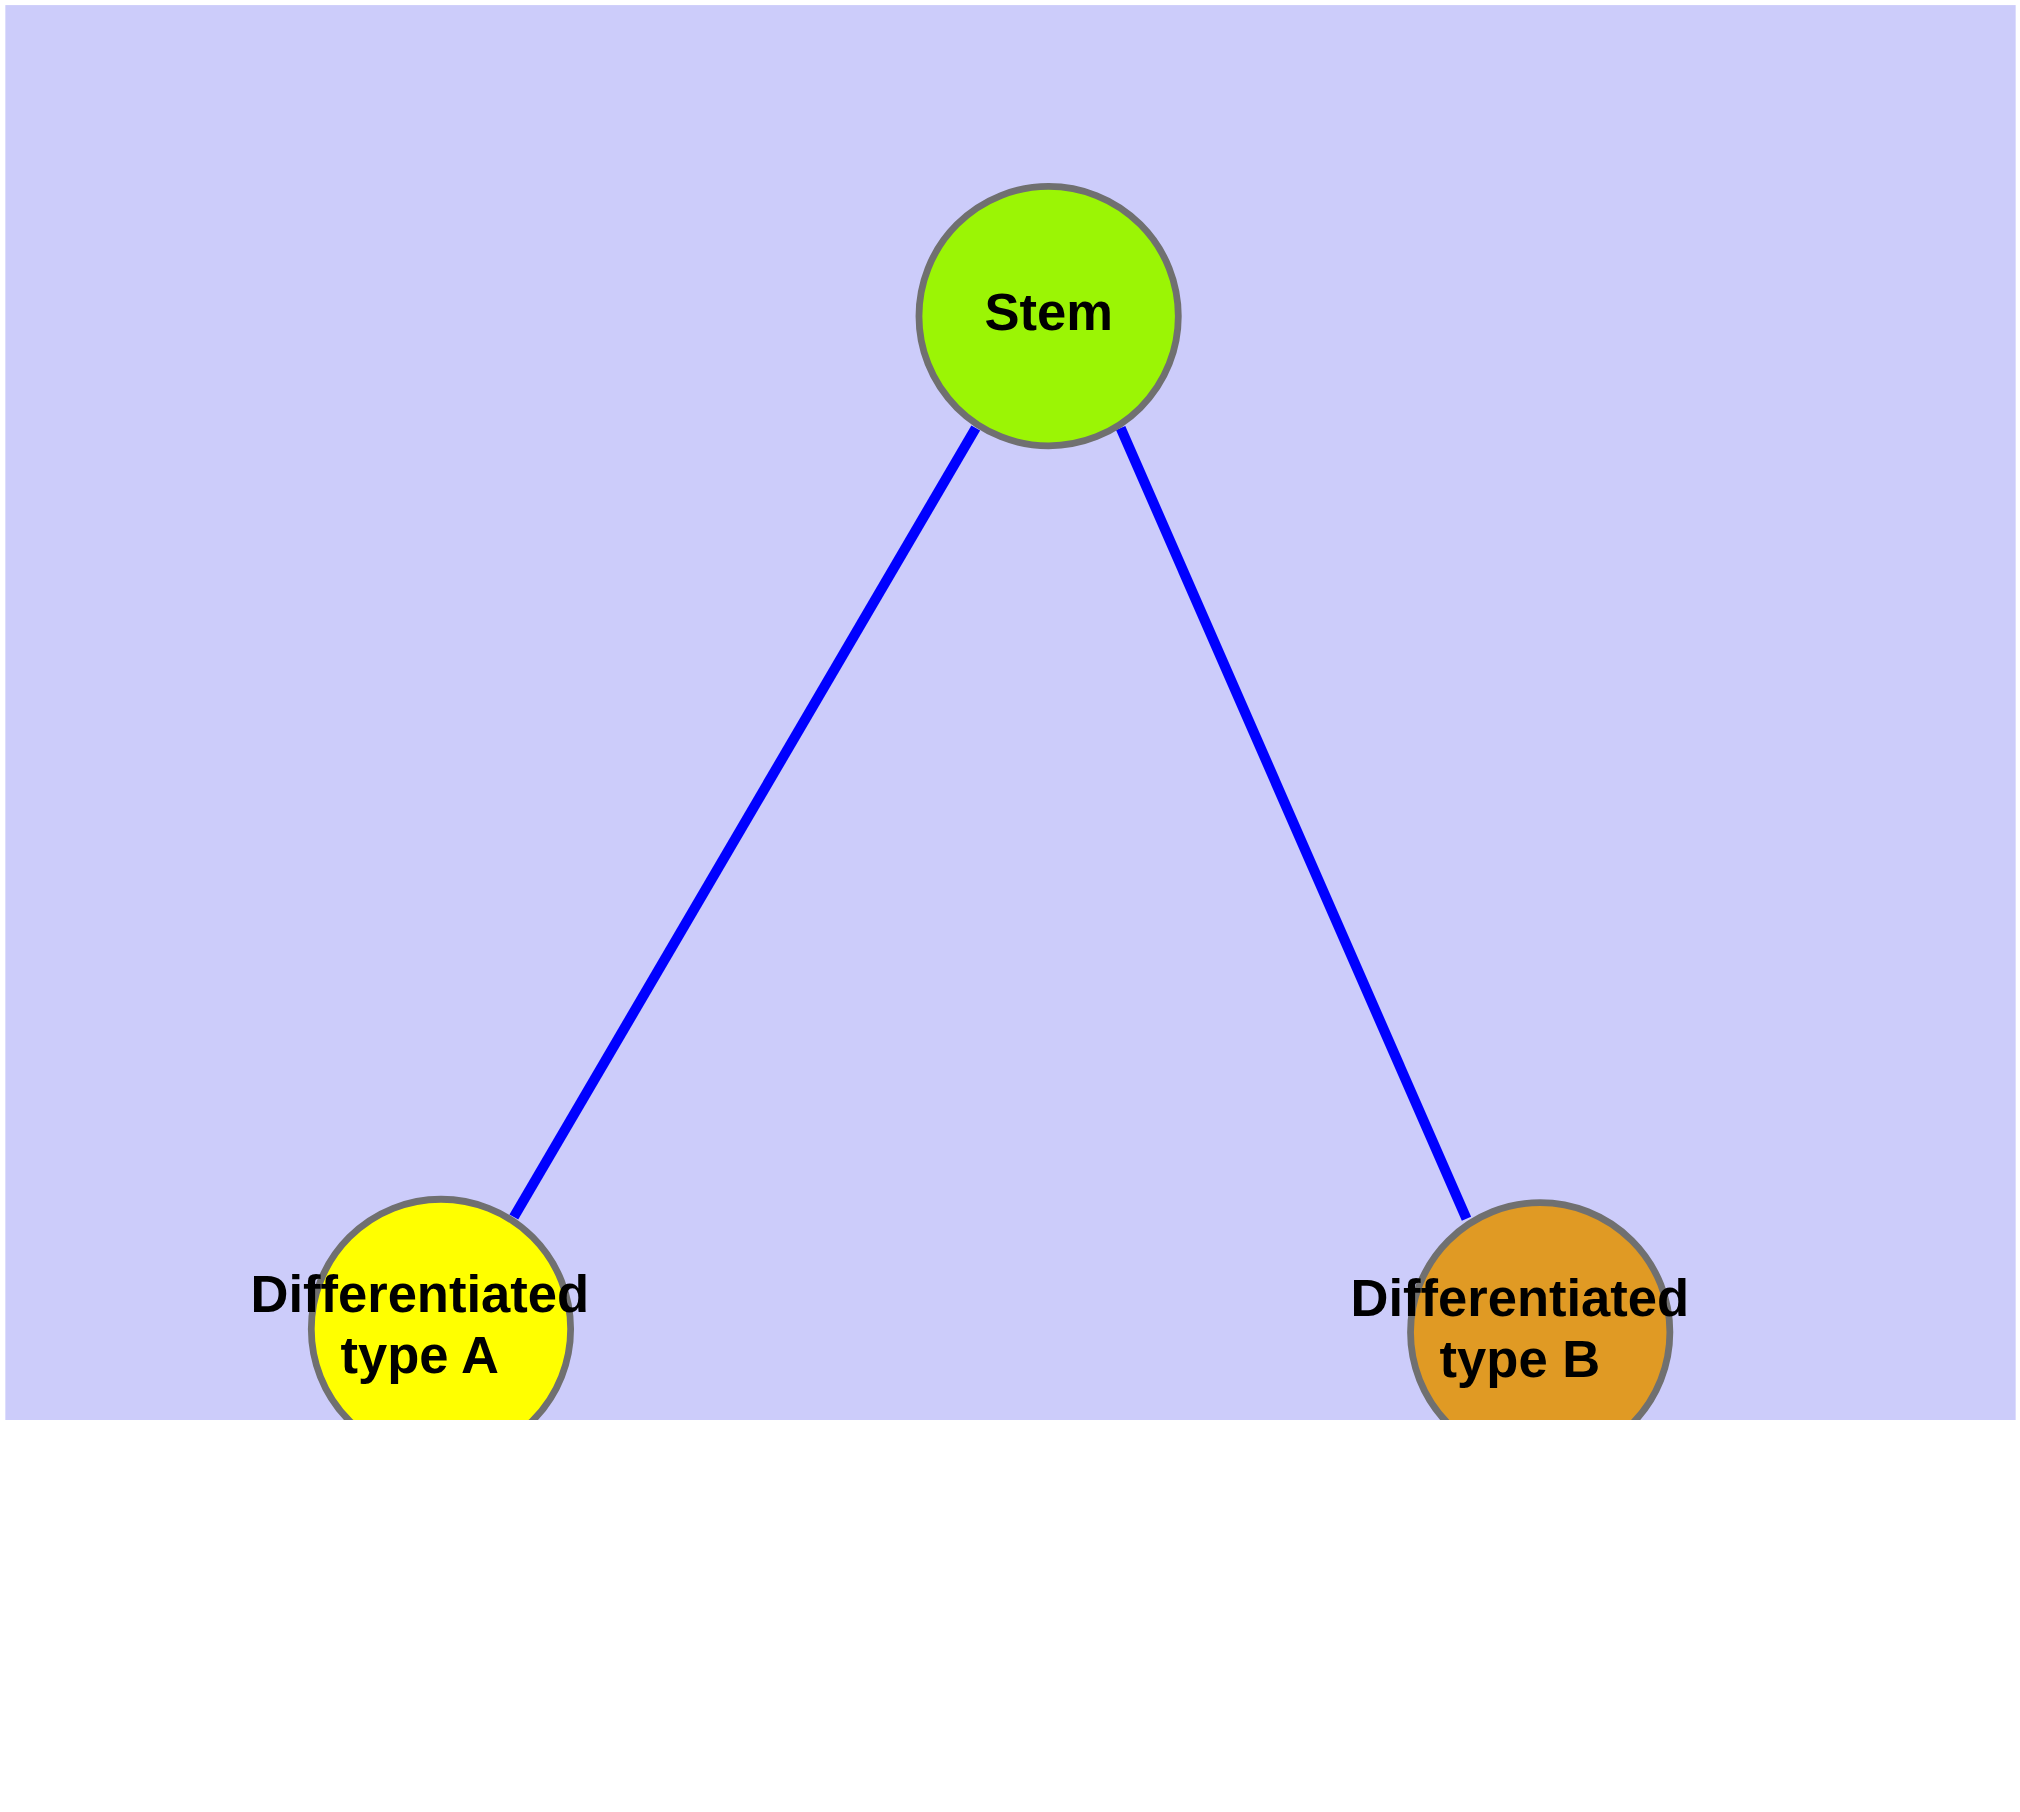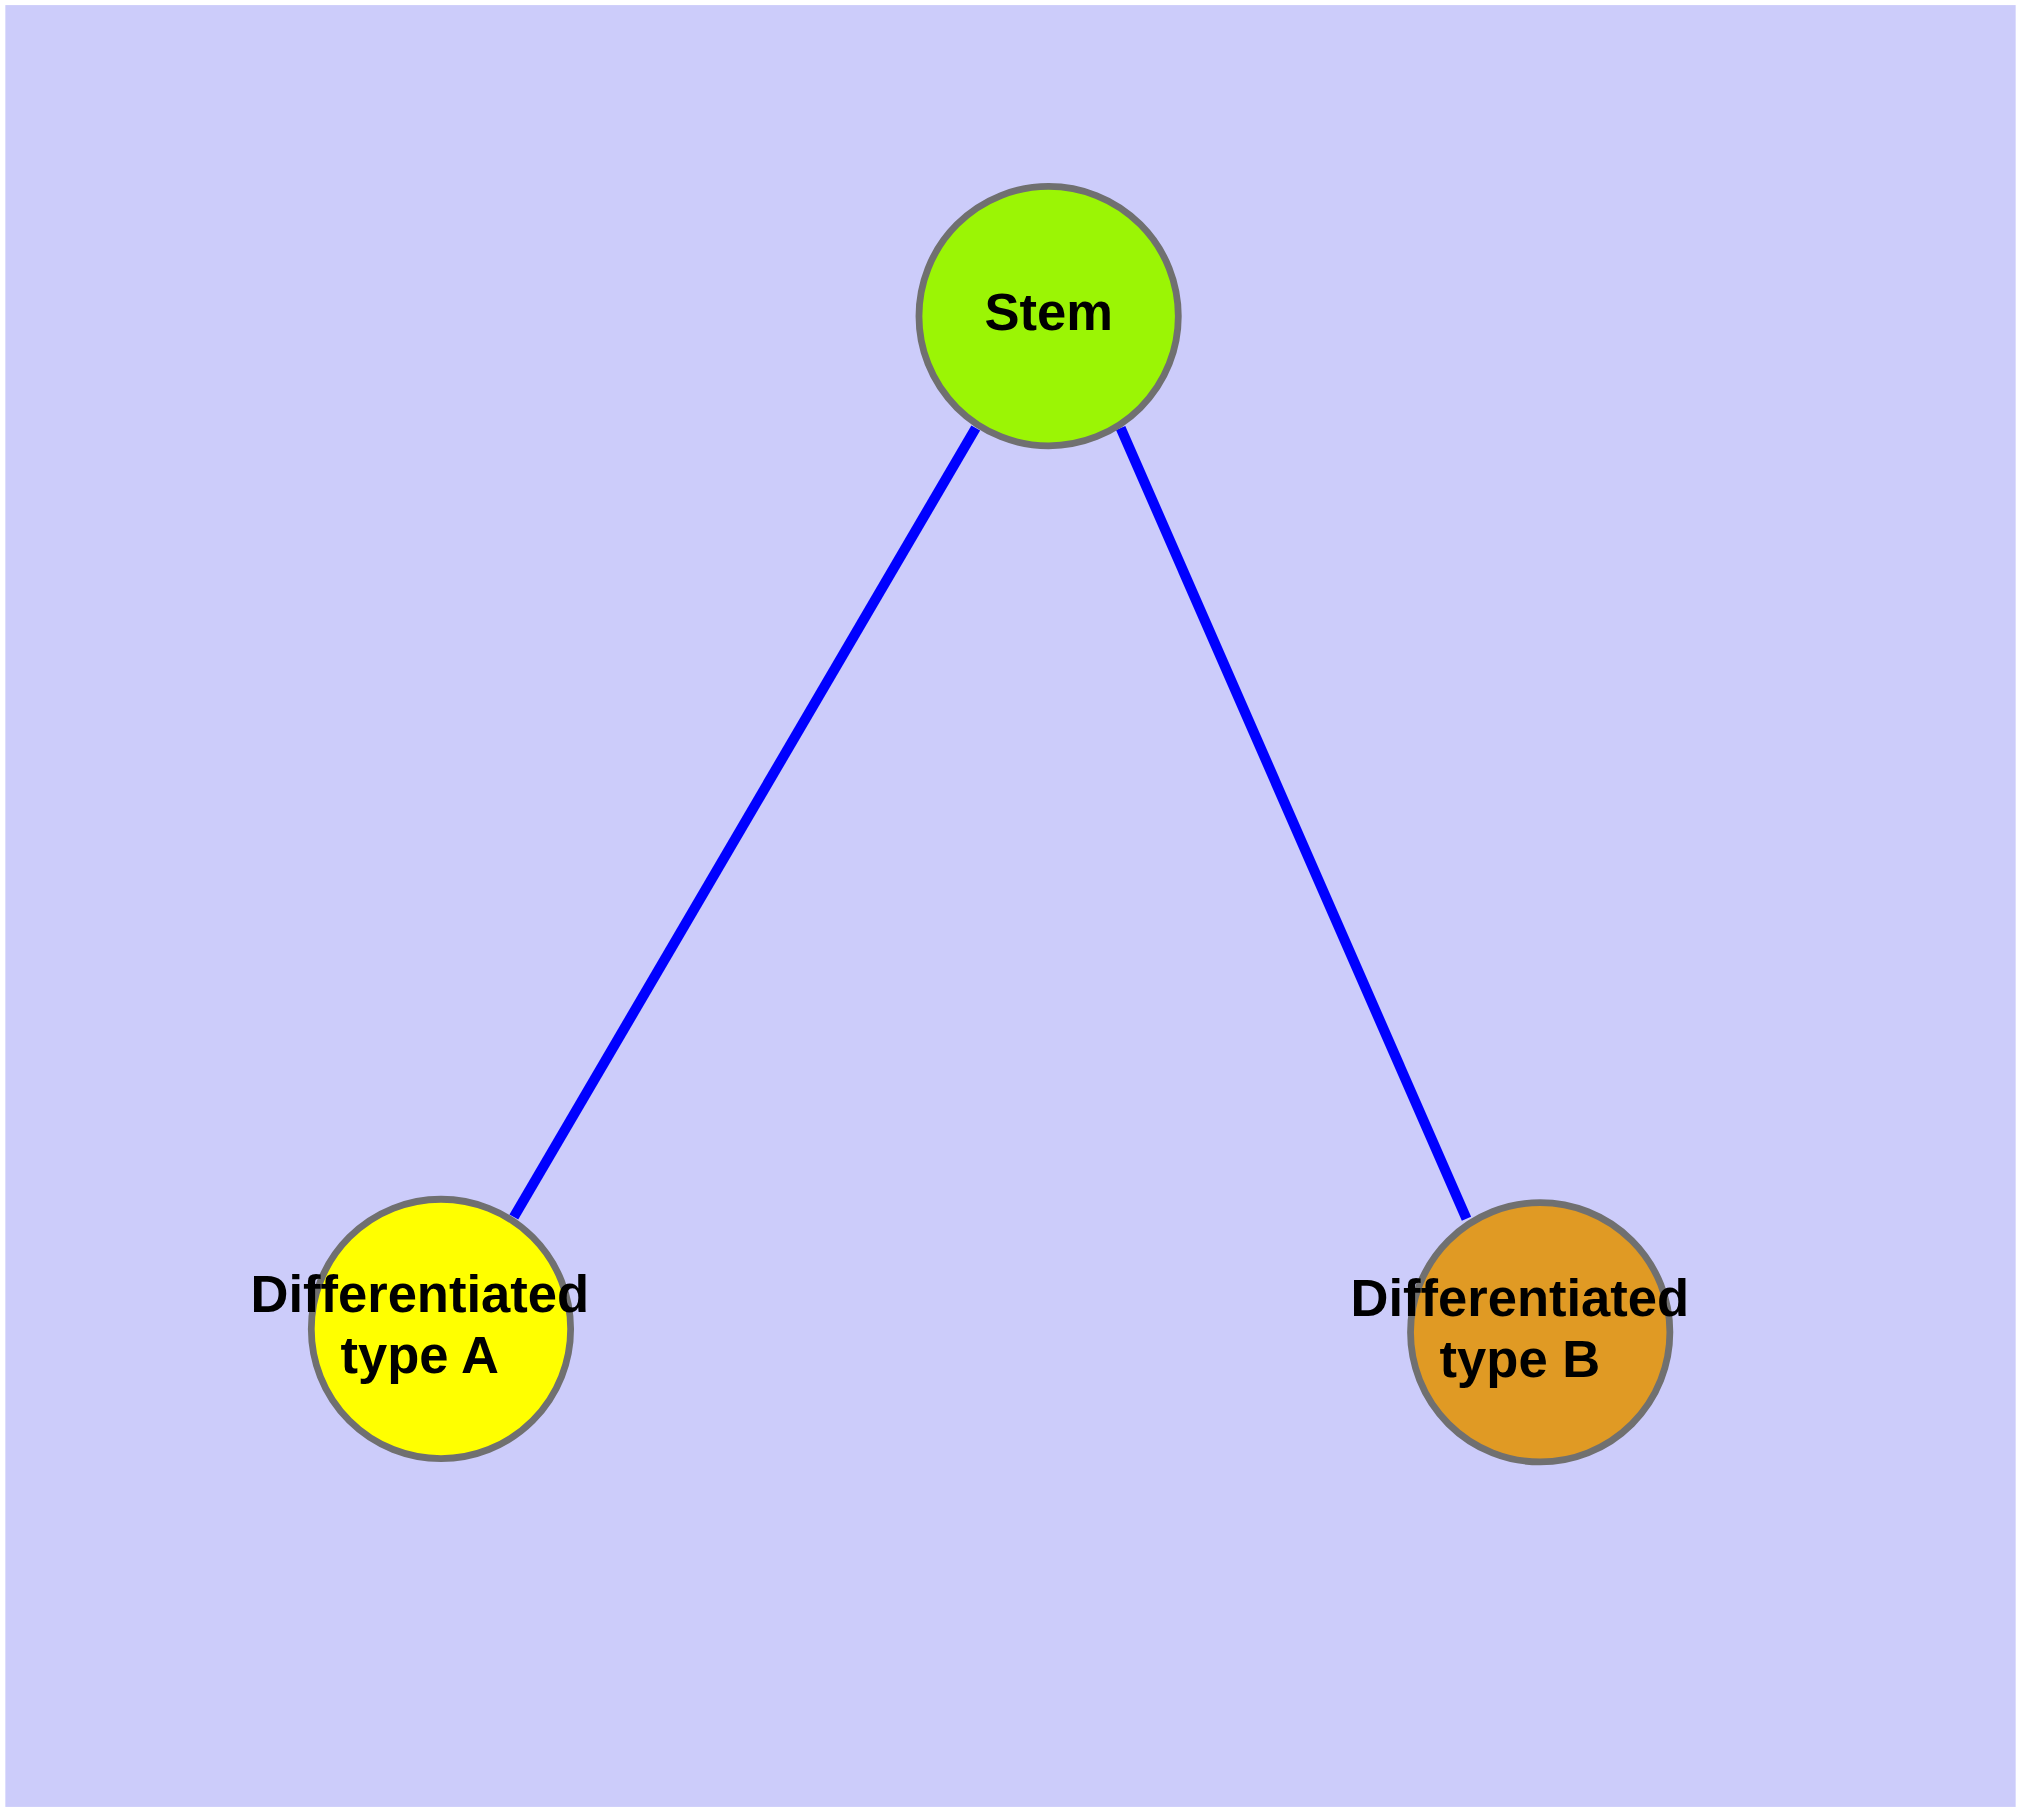--- a/index.html
+++ b/index.html
@@ -6,21 +6,21 @@
     margin: 0;
     padding: 0;
     background: #ffffff;
   }
   body {
     font-family: "Liberation Sans", sans-serif;
   }
   #canvas {
     position: relative;
     width: 2021px;
-    height: 1812px;
+    height: 1420px;
     background: #ffffff;
     overflow: hidden;
   }
   #graph-svg {
     position: absolute;
     top: 0;
     left: 0;
     width: 2021px;
     height: 1812px;
     display: block;

